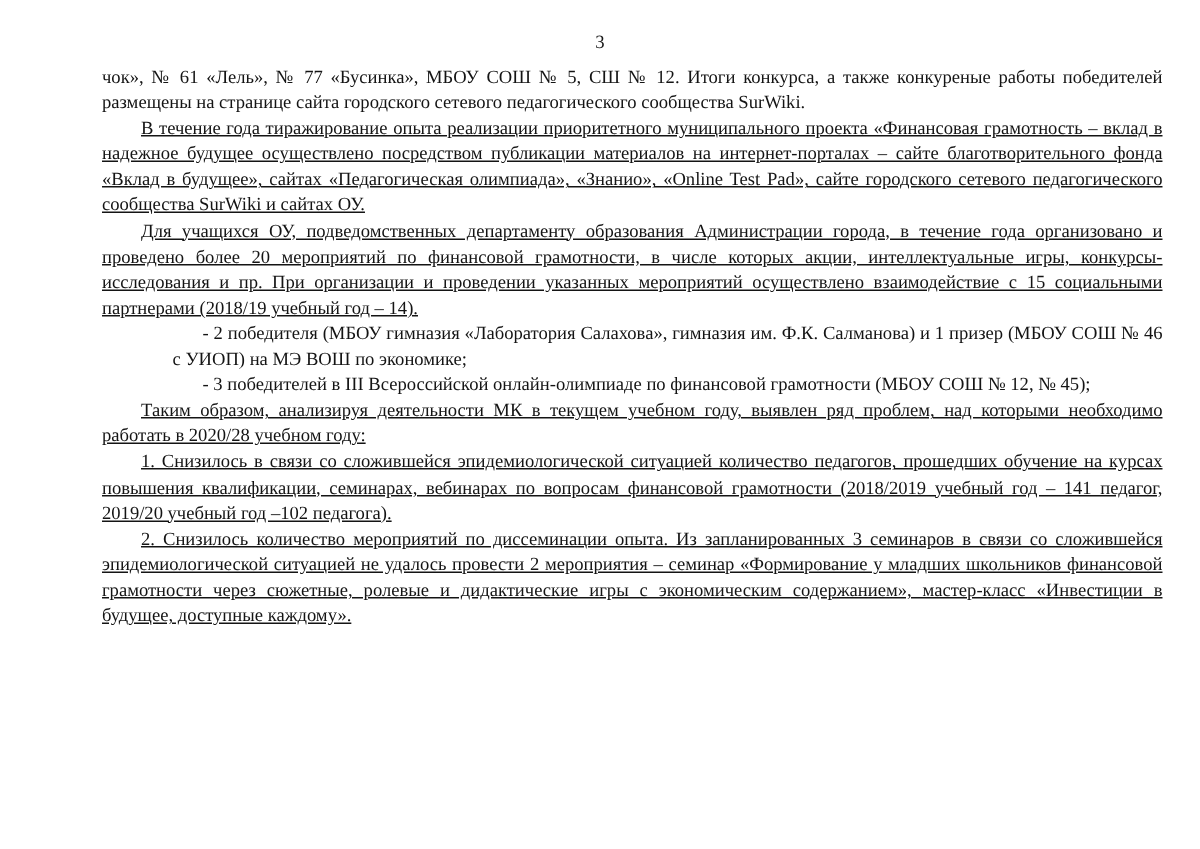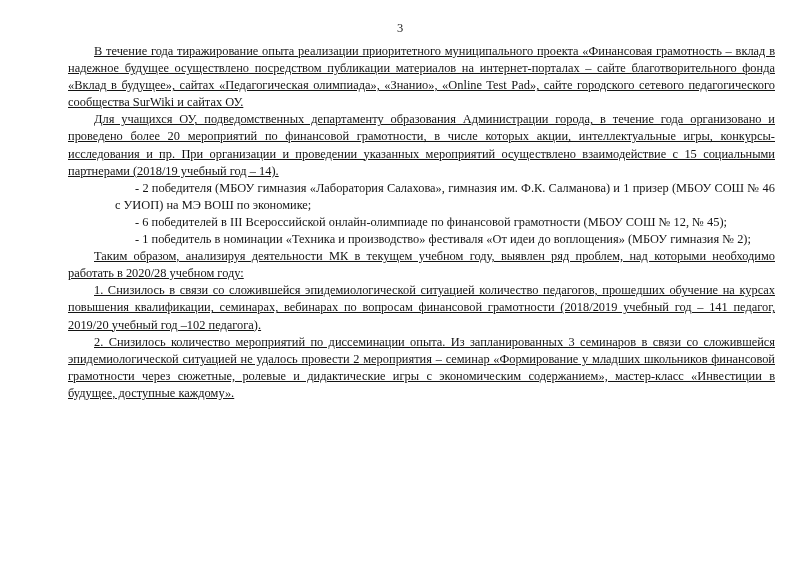--- a/index.html
+++ b/index.html
@@ -63,24 +63,24 @@
   }
 </style>
 </head>
 <body>
 
 <div class="page">
 
   <div class="page-number">3</div>
 
   <div class="body-text">
+    <p class="para cont">чок», № 61 «Лель», № 77 «Бусинка», МБОУ СОШ № 5, СШ № 12. Итоги конкурса, а также конкуреные работы победителей размещены на странице сайта городского сетевого педагогического сообщества SurWiki.</p>
     <p class="para indent">В течение года тиражирование опыта реализации приоритетного муниципального проекта «Финансовая грамотность – вклад в надеж­ное будущее осуществлено посредством публикации материалов на интернет-порталах – сайте благотворительного фонда «Вклад в буду­щее», сайтах «Педагогическая олимпиада», «Знанио», «Online Test Pad», сайте городского сетевого педагогического сообщества SurWiki и сайтах ОУ.</p>
     <p class="para indent">Для учащихся ОУ, подведомственных департаменту образования Администрации города, в течение года организовано и  проведено более 20 мероприятий по финансовой грамотности, в числе которых акции, интеллектуальные игры, конкурсы-исследования и пр. При организации и проведении указанных мероприятий осуществлено взаимодействие с 15 социальными партнерами (2018/19 учебный год – 14).</p>
     <p class="para list-item">- 2 победителя (МБОУ гимназия «Лаборатория Салахова», гимназия им. Ф.К. Салманова) и 1 призер (МБОУ СОШ № 46 с УИОП) на МЭ ВОШ по экономике;</p>
-    <p class="para list-item">- 6 победителей в III Всероссийской онлайн-олимпиаде по финансовой грамотности (МБОУ СОШ № 12, № 45);</p>
-    <p class="para list-item">- 1 победитель в номинации «Техника и производство» фестиваля «От идеи до воплощения» (МБОУ гимназия № 2);</p>
+    <p class="para list-item">- 3 победителей в III Всероссийской онлайн-олимпиаде по финансовой грамотности (МБОУ СОШ № 12, № 45);</p>
     <p class="para indent">Таким образом, анализируя деятельности МК в текущем учебном году, выявлен ряд проблем, над которыми необходимо работать в 2020/28 учебном году:</p>
     <p class="para indent">1. Снизилось в связи со сложившейся эпидемиологической ситуацией количество педагогов, прошедших обучение на курсах повы­шения квалификации, семинарах, вебинарах  по вопросам финансовой грамотности (2018/2019 учебный год – 141 педагог, 2019/20 учеб­ный год –102 педагога).</p>
     <p class="para indent">2. Снизилось количество мероприятий по диссеминации опыта. Из запланированных 3 семинаров  в связи со сложившейся эпидемио­логической ситуацией не удалось провести 2 мероприятия – семинар «Формирование у младших школьников финансовой грамотности через сюжетные, ролевые и дидактические игры с экономическим содержанием», мастер-класс «Инвестиции в будущее, доступные каж­дому».</p>
 
   </div>
 
 </div>
 
 </body></html>

